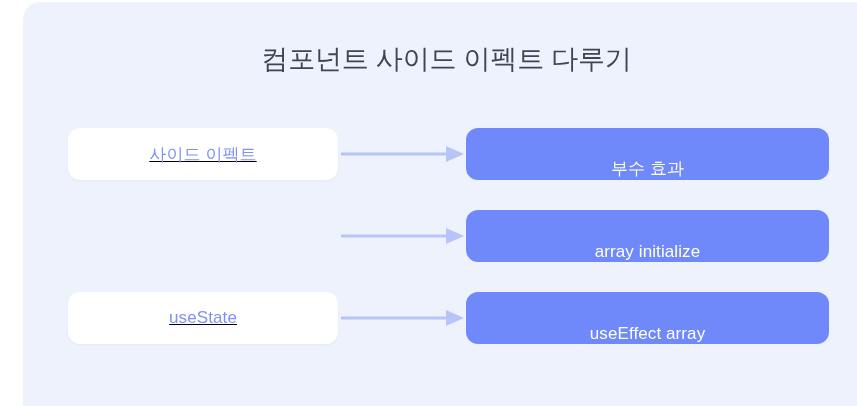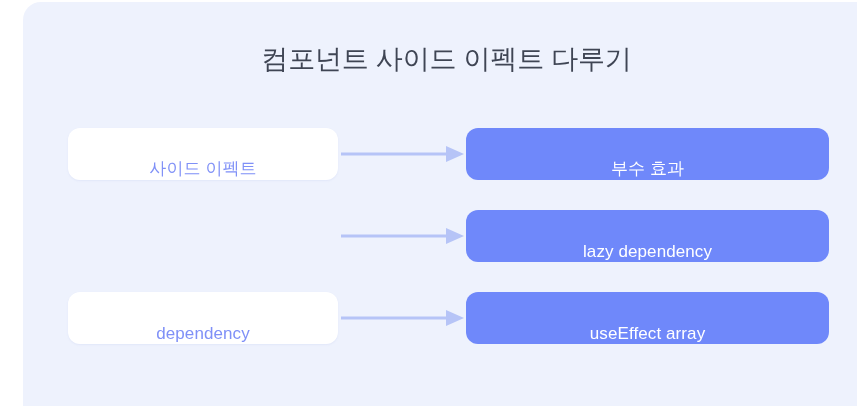--- a/index.html
+++ b/index.html
@@ -62,24 +62,25 @@
 
   .node-left {
     position: absolute;
     left: 45px;
     top: 0;
     width: 270px;
     height: 52px;
     background: #ffffff;
     border-radius: 12px;
     display: flex;
-    align-items: flex-end;
+    align-items: center;
     justify-content: center;
     box-shadow: 0 1px 2px rgba(120,140,220,0.10);
     box-sizing: border-box;
+    text-decoration: underline;
   }
   .node-left .node-label {
     font-size: 17px;
     color: #7f90f7;
     letter-spacing: 0.1px;
     white-space: nowrap;
   }
 
   .node-right {
     position: absolute;
@@ -141,27 +142,27 @@
       </div>
 
       <div class="row row-2">
         <div class="connector">
           <svg viewBox="0 0 127 52" xmlns="http://www.w3.org/2000/svg">
             <line x1="2" y1="26" x2="108" y2="26" stroke="#b6c4f7" stroke-width="3"></line>
             <polygon points="107,18 125,26 107,34" fill="#b6c4f7"></polygon>
           </svg>
         </div>
         <div class="node-right">
-          <span class="node-label">lazy dependency</span>
+          <span class="node-label">array initialize</span>
         </div>
       </div>
 
       <div class="row row-3">
         <div class="node-left">
-          <span class="node-label">dependency</span>
+          <span class="node-label">useState</span>
         </div>
         <div class="connector">
           <svg viewBox="0 0 127 52" xmlns="http://www.w3.org/2000/svg">
             <line x1="2" y1="26" x2="108" y2="26" stroke="#b6c4f7" stroke-width="3"></line>
             <polygon points="107,18 125,26 107,34" fill="#b6c4f7"></polygon>
           </svg>
         </div>
         <div class="node-right">
           <span class="node-label">useEffect array</span>
         </div>

